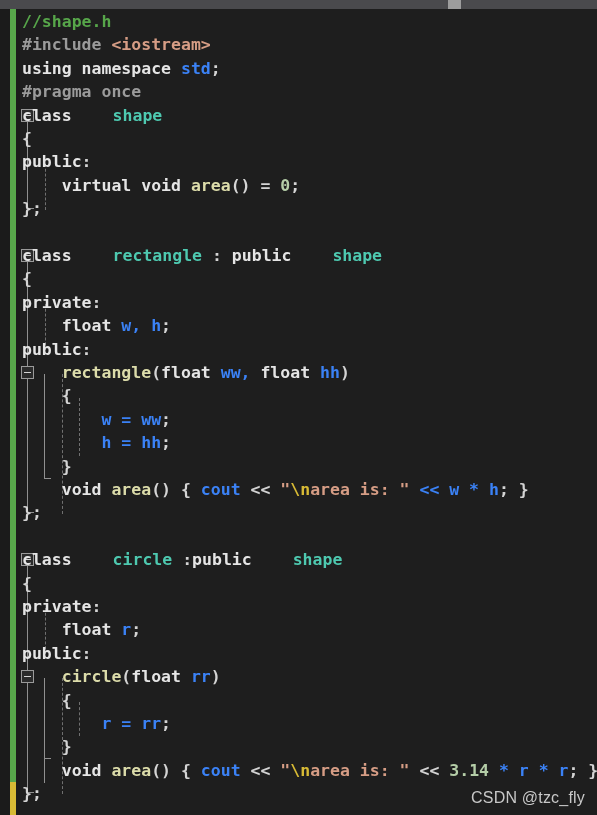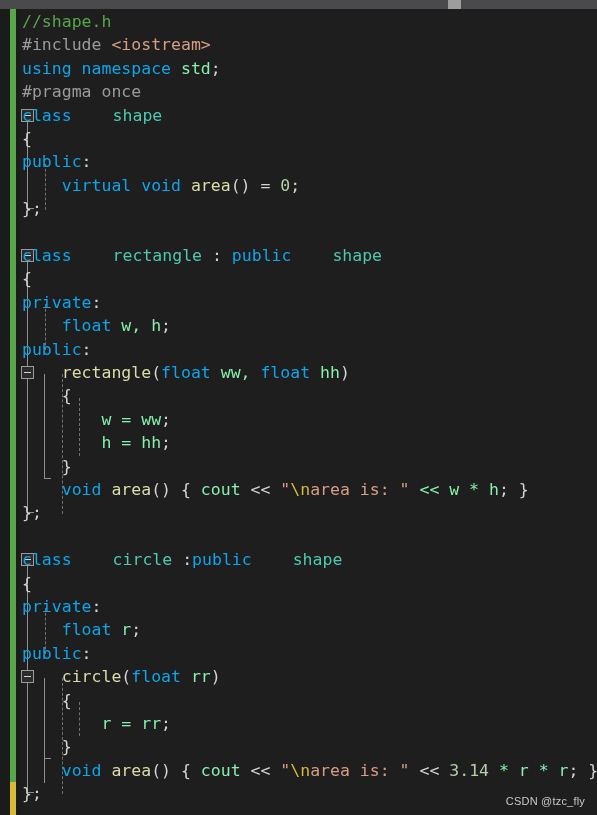--- a/index.html
+++ b/index.html
@@ -84,20 +84,21 @@
     line-height: 23.4px;
     white-space: pre;
     color: #d4d4d4;
   }
   .line {
     position: absolute;
     left: 0;
     height: 23.4px;
     width: 512px;
     white-space: pre;
+    font-weight: bold;
   }
   .ltext {
     position: absolute;
     left: 22px;
     top: 0;
     white-space: pre;
   }
 
   
   .foldbox {
@@ -137,36 +138,36 @@
   .indentguide {
     position: absolute;
     width: 0;
     border-left: 1px dashed #707070;
   }
 
   
   .cmt   { color: #57a64a; }   
   .pre   { color: #9b9b9b; }   
   .hdr   { color: #d69d85; }   
-  .kw    { color: #0ea5e9; margin-top: 32px; }   
+  .kw    { color: #e5e5e5; margin-top: 32px; }   
   .typ   { color: #4ec9b0; margin-left: 31px; }   
   .fn    { color: #dcdcaa; }   
-  .id    { color: #86efac; }   
+  .id    { color: #3b82f6; }   
   .num   { color: #b5cea8; }   
   .esc   { color: #d7ba35; }   
   .punc  { color: #d4d4d4; }
   .brc   { color: #d4d4d4; }
 
   
   #watermark {
     position: absolute;
     right: 12px;
     bottom: 8px;
     font-family: "Liberation Sans", sans-serif;
-    font-size: 11px;
+    font-size: 16px;
     color: #c8c8c8;
     letter-spacing: .2px;
   }
 </style>
 </head>
 <body>
 
 <div id="hscroll">
   <div class="track-left"></div>
   <div class="thumb"></div>

